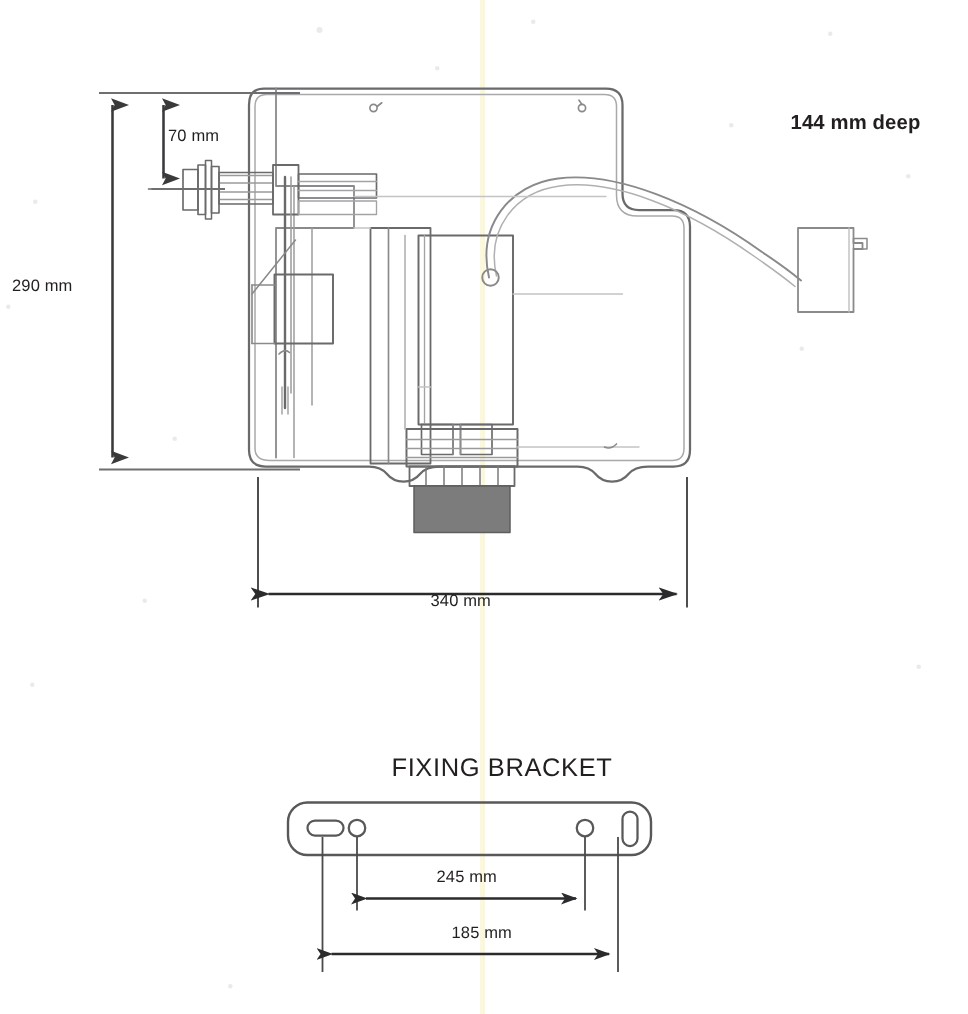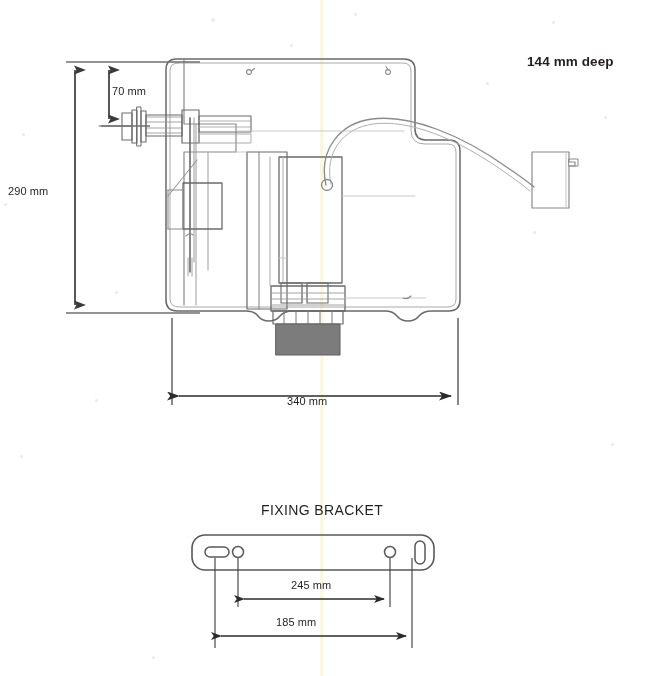--- a/index.html
+++ b/index.html
@@ -41,33 +41,34 @@
     line-height: 1;
   }
   .dim-label {
     font-size: 11px;
     letter-spacing: 0.1px;
   }
   .note-label {
     font-size: 13.5px;
     font-weight: 600;
     letter-spacing: 0.1px;
+    margin-top: 20px;
   }
   .section-title {
-    font-size: 14px;
+    font-size: 17px;
     letter-spacing: 0.4px;
   }
 
   #label-290 { left: 8px;  top: 186px; }
   #label-70  { left: 112px; top: 86px; }
   #label-144 { left: 527px; top: 55px; }
   #label-340 { left: 287px; top: 372px; margin-top: 24px; }
   #label-bracket-title { left: 261px; top: 503px; }
   #label-145 { left: 291px; top: 580px; }
-  #label-185 { left: 276px; top: 617px; }
+  #label-185 { left: 301px; top: 617px; }
 
   
   .speck {
     position: absolute;
     background: #d8d8d8;
     border-radius: 50%;
     opacity: 0.55;
   }
 </style>
 </head>

